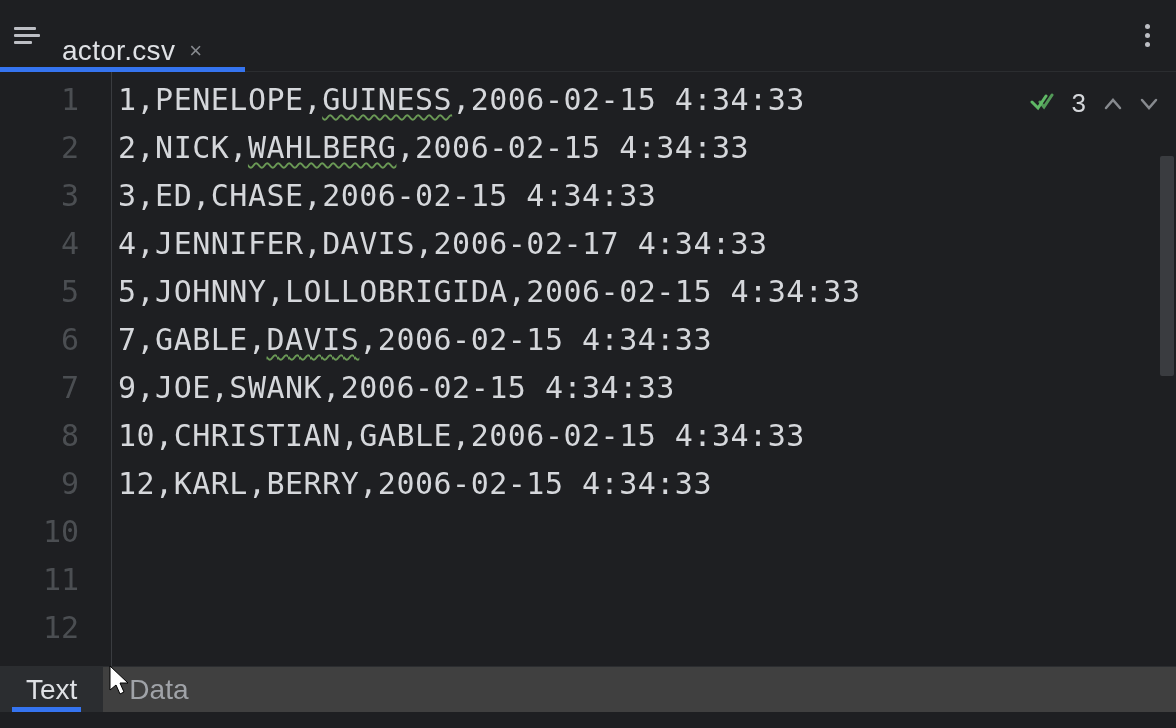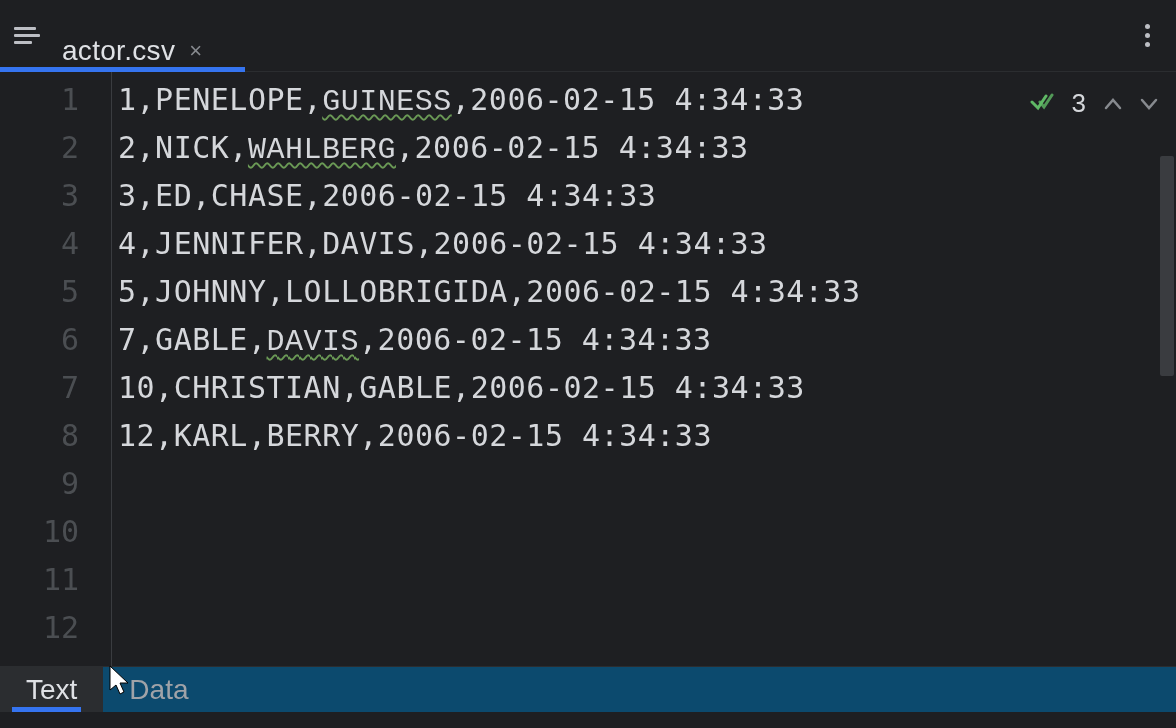--- a/index.html
+++ b/index.html
@@ -109,21 +109,20 @@
     }
     .code-line {
       height: 48px;
       line-height: 48px;
       white-space: pre;
     }
     .squiggle {
       text-decoration: underline wavy #6a9955;
       text-decoration-thickness: 2px;
       text-underline-offset: 4px;
-      font-family: Liberation Mono, monospace;
     }
     .inspections {
       position: absolute;
       top: 16px;
       right: 18px;
       display: flex;
       align-items: center;
       gap: 18px;
     }
     .check {
@@ -139,21 +138,21 @@
       width:14px;
       height:220px;
       background:#3a3c40;
       border-radius:2px;
     }
     .footer {
       height: 46px;
       display:flex;
       align-items:center;
       border-top:1px solid #2b2d30;
-      background:#0c4a6e;
+      background:#404040;
       position:relative;
     }
     .footer-tab {
       padding: 0 26px;
       height: 100%;
       display:flex;
       align-items:center;
       font-size: 28px;
       color:#a0a3a8;
       cursor:pointer;
@@ -208,23 +207,24 @@
     <div class="line-num">8</div>
     <div class="line-num">9</div>
     <div class="line-num">10</div>
     <div class="line-num">11</div>
     <div class="line-num">12</div>
   </div>
   <div class="code">
     <div class="code-line"><span>1,PENELOPE,</span><span class="squiggle">GUINESS</span><span>,2006-02-15 4:34:33</span></div>
     <div class="code-line"><span>2,NICK,</span><span class="squiggle">WAHLBERG</span><span>,2006-02-15 4:34:33</span></div>
     <div class="code-line"><span>3,ED,CHASE,2006-02-15 4:34:33</span><span class="squiggle"></span><span></span></div>
-    <div class="code-line"><span>4,JENNIFER,DAVIS,2006-02-15 4:34:33</span><span class="squiggle"></span><span></span></div>
+    <div class="code-line"><span>4,JENNIFER,DAVIS,2006-02-17 4:34:33</span><span class="squiggle"></span><span></span></div>
     <div class="code-line"><span>5,JOHNNY,LOLLOBRIGIDA,2006-02-15 4:34:33</span><span class="squiggle"></span><span></span></div>
     <div class="code-line"><span>7,GABLE,</span><span class="squiggle">DAVIS</span><span>,2006-02-15 4:34:33</span></div>
+    <div class="code-line"><span>9,JOE,SWANK,2006-02-15 4:34:33</span><span class="squiggle"></span><span></span></div>
     <div class="code-line"><span>10,CHRISTIAN,GABLE,2006-02-15 4:34:33</span><span class="squiggle"></span><span></span></div>
     <div class="code-line"><span>12,KARL,BERRY,2006-02-15 4:34:33</span><span class="squiggle"></span><span></span></div>
   </div>
 
   <div class="inspections">
     <span class="check">
       <svg width="24" height="22" viewBox="0 0 24 22">
           <path d="M2 12 L8 18 L16 6" stroke="#5fb865" stroke-width="3" fill="none" stroke-linecap="round"></path>
           <path d="M10 12 L14 17 L22 5" stroke="#5fb865" stroke-width="3" fill="none" stroke-linecap="round" opacity="0.8"></path>
         </svg>

